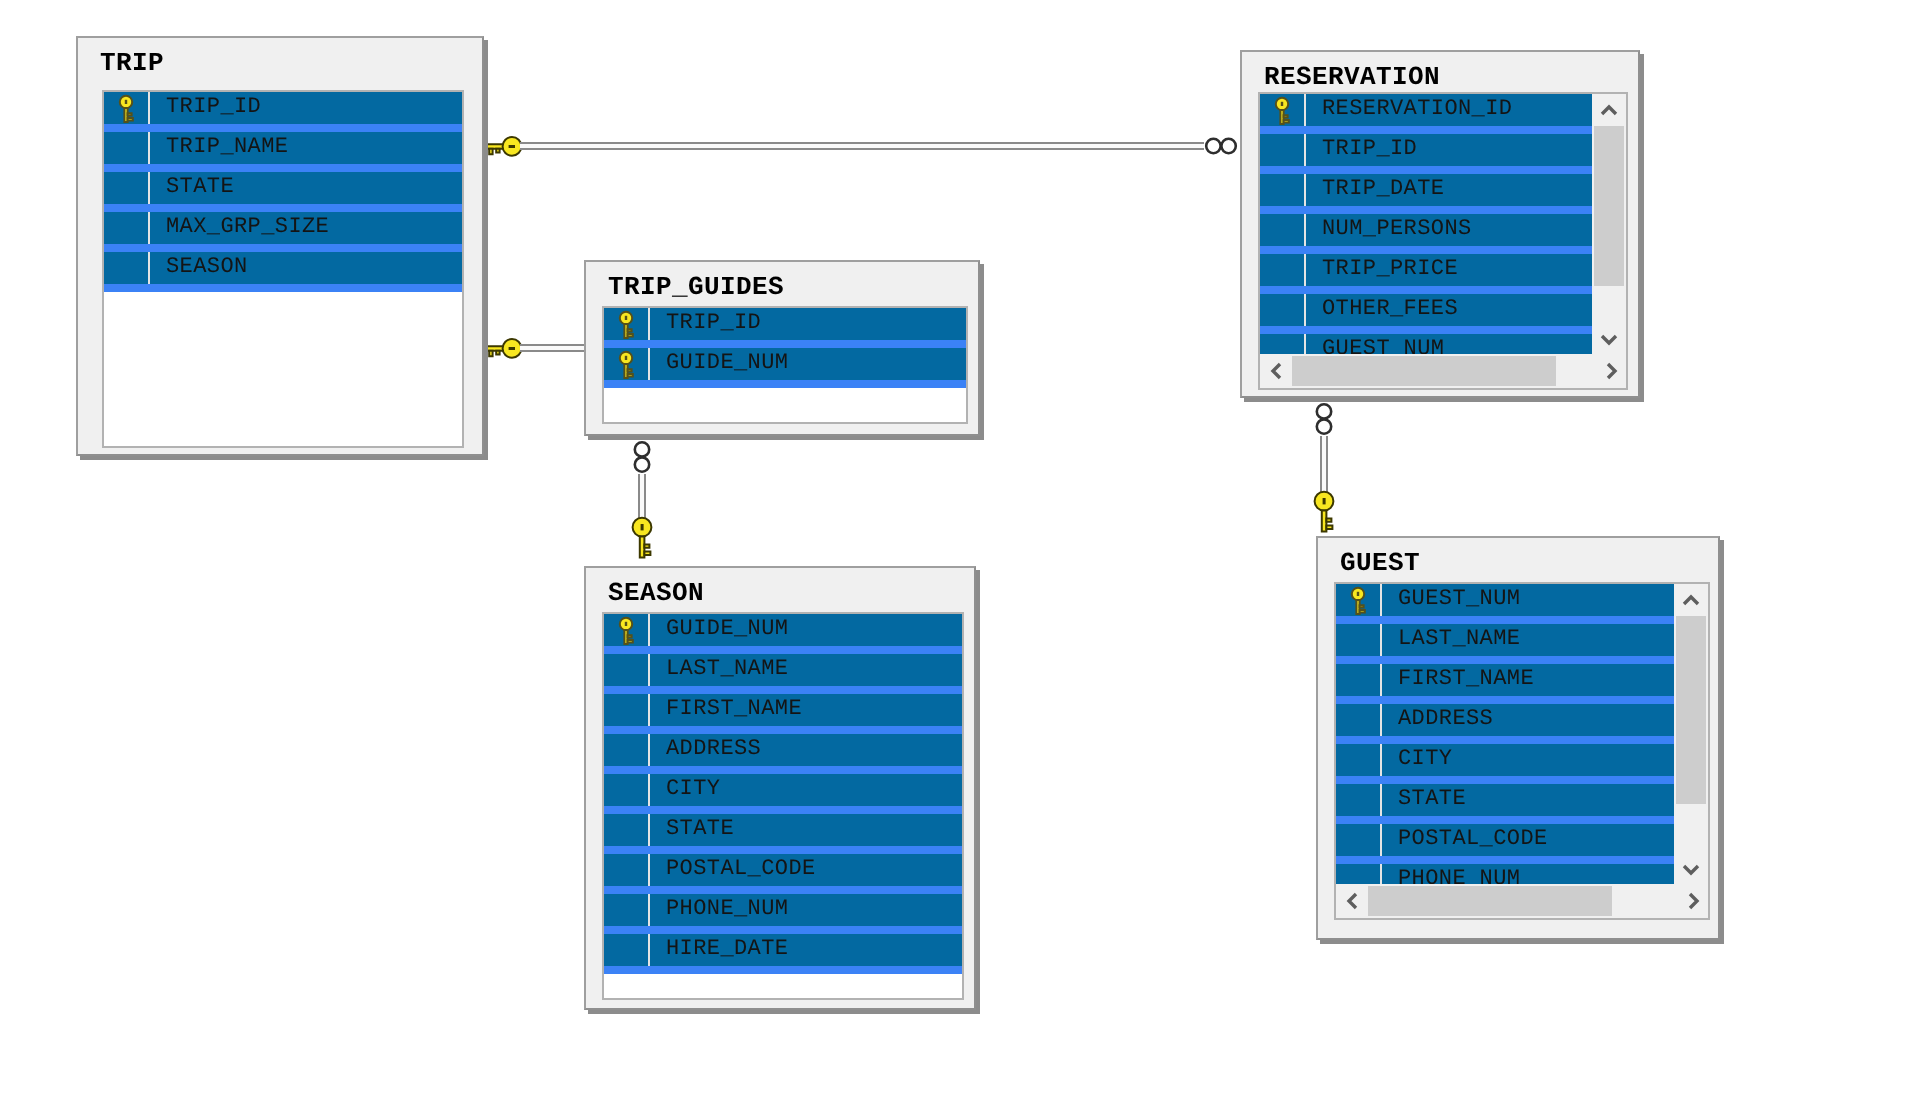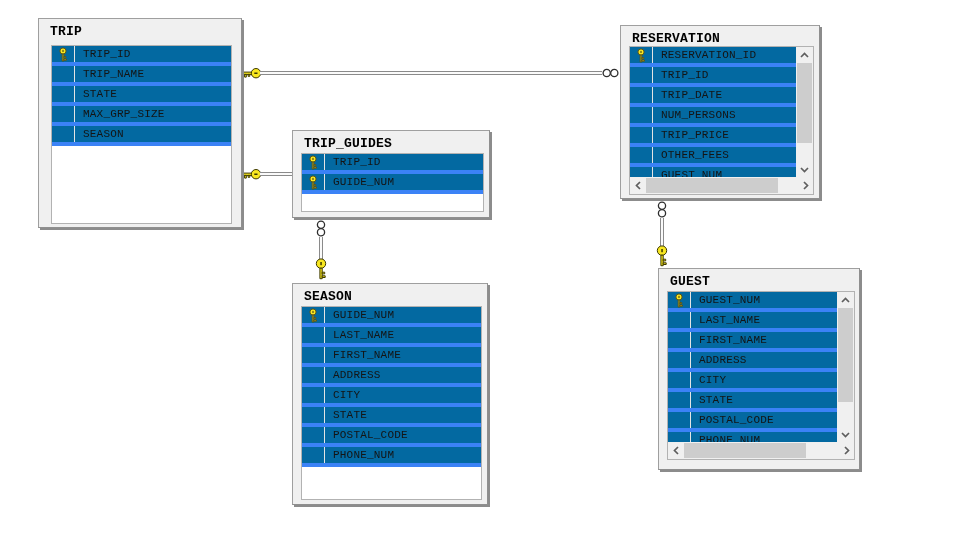--- a/index.html
+++ b/index.html
@@ -312,20 +312,24 @@
             <span class="clabel">STATE</span>
           </div>
           <div class="row">
             <span class="pkcell"></span>
             <span class="clabel">POSTAL_CODE</span>
           </div>
           <div class="row">
             <span class="pkcell"></span>
             <span class="clabel">PHONE_NUM</span>
           </div>
+          <div class="row">
+            <span class="pkcell"></span>
+            <span class="clabel">HIRE_DATE</span>
+          </div>
         </div>
     </div>
   </div>
 
   <div class="tbl" style="left:658px;top:268px;width:202px;height:202px">
     <div class="ttl">GUEST</div>
     <div class="grid has-scroll" style="left:8px;top:22px;width:186px;height:167px">
       <div class="rows">
           <div class="row">
             <span class="pkcell">

